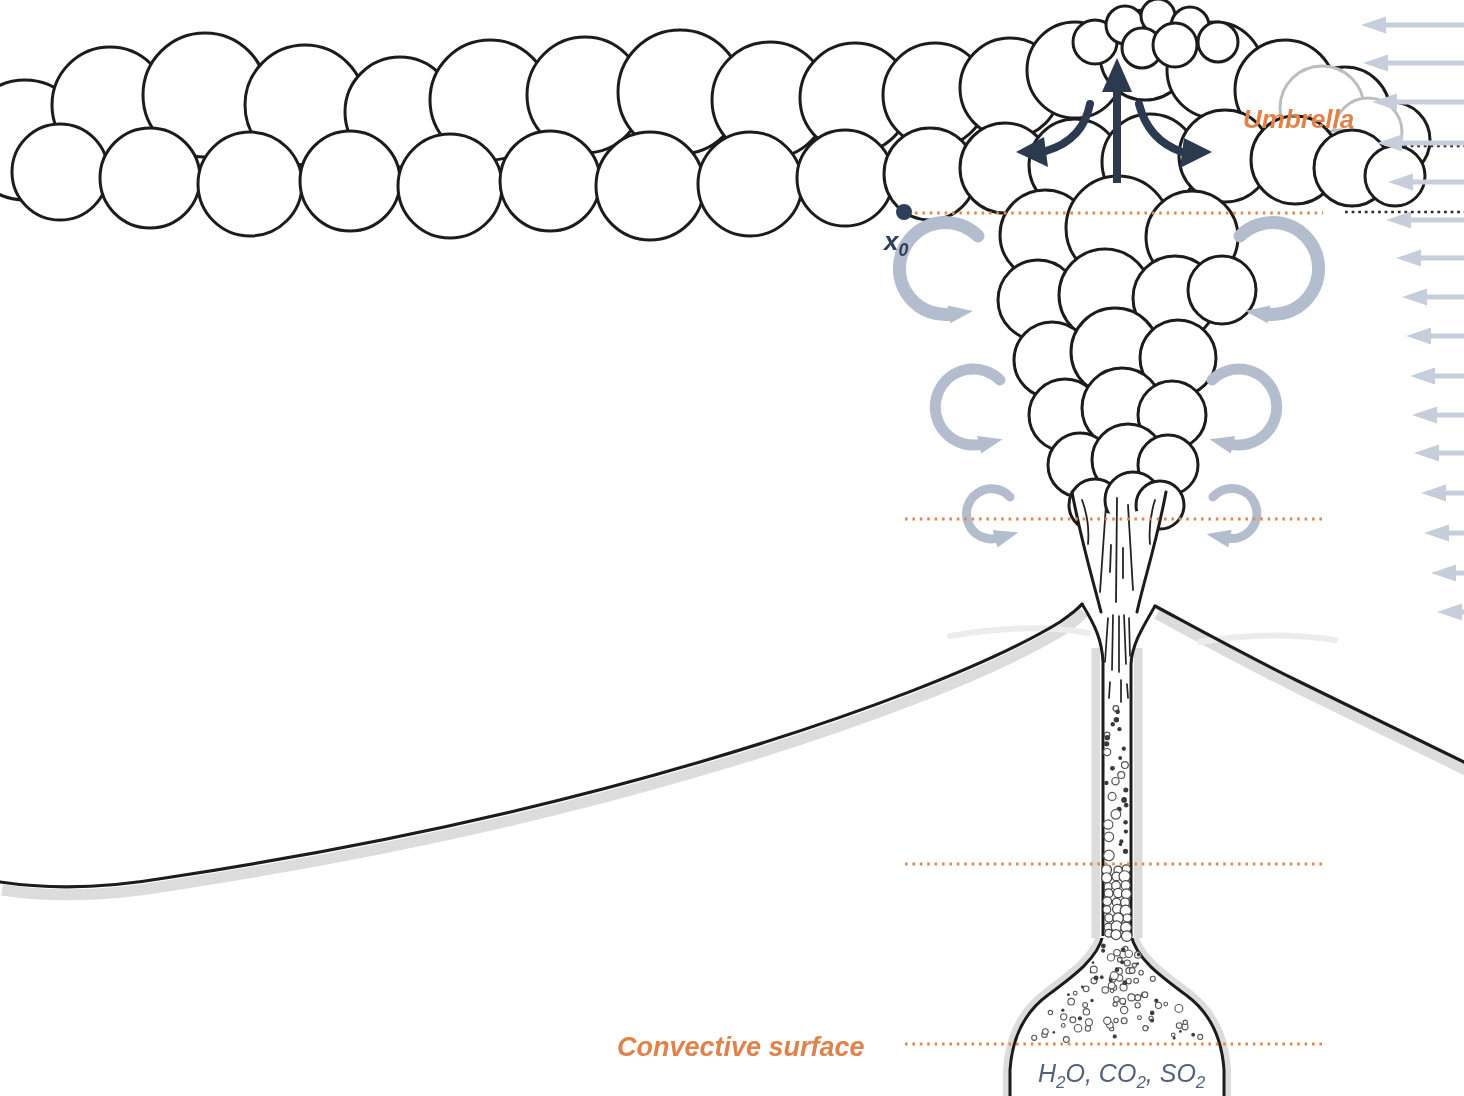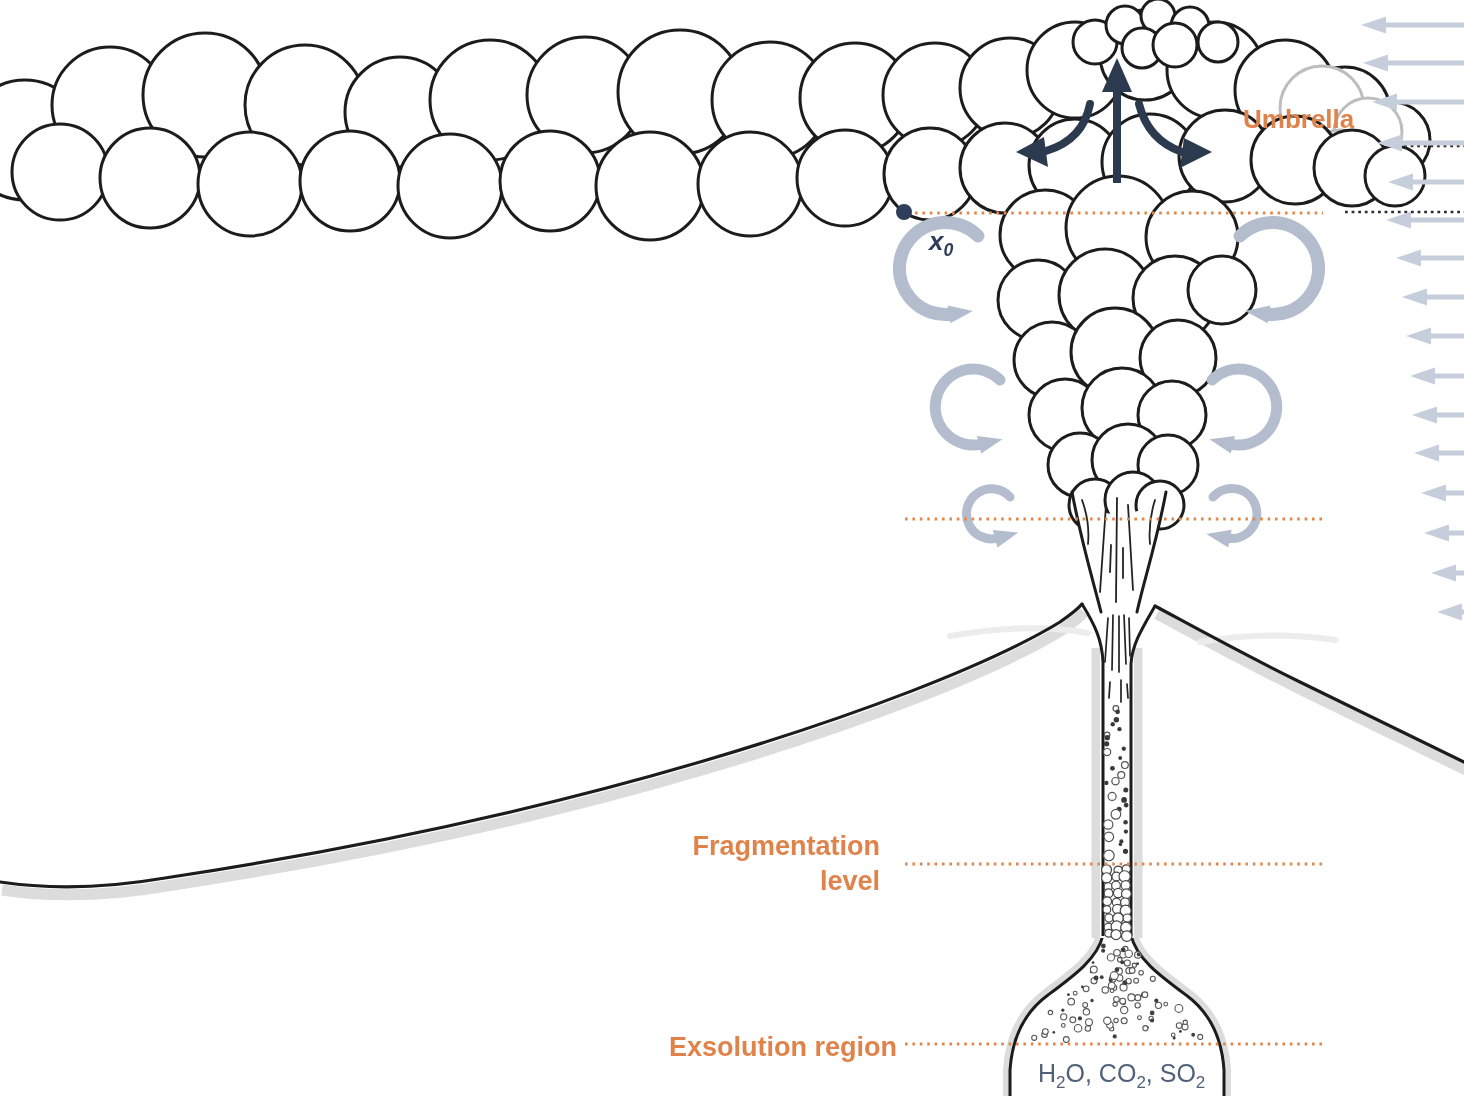--- a/index.html
+++ b/index.html
@@ -1,24 +1,24 @@
 <!DOCTYPE html>
 <html><head>
 <meta charset="utf-8">
 <style>
   html,body{margin:0;padding:0;background:#fff;}
   #stage{position:relative;width:1464px;height:1096px;background:#fff;overflow:hidden;
          font-family:"Liberation Sans",sans-serif;}
   #art{position:absolute;left:0;top:0;}
   .lbl{position:absolute;font-weight:700;color:var(--accent,#E0834A);
-       font-size:27px;line-height:35px;text-align:right;}
+       font-size:27px;line-height:35px;text-align:left;font-style:italic;}
   .lbl.single{white-space:nowrap;}
   #lbl-umbrella{font-size:26px;}
   #lbl-x0{color:var(--x0navy,#2F3E5A);font-style:italic;font-size:26px;font-weight:700;
-          white-space:nowrap;text-align:left;margin-left:45px;}
+          white-space:nowrap;text-align:left;}
   #lbl-x0 sub{font-size:0.68em;}
   #lbl-gases{color:var(--gastext,#52617A);font-weight:400;font-size:25px;white-space:nowrap;}
   #lbl-gases sub{font-size:0.68em;}
 </style>
 </head>
 <body>
 
 <div id="stage" style="--accent: #E0834A; --x0navy: #2F3E5A; --gastext: #52617A;">
   <svg id="art" width="1464" height="1096" viewBox="0 0 1464 1096">
     <defs>
@@ -397,17 +397,16 @@
           <polygon points="1431,573 1456,564.5 1456,581.5" fill="#C7CEDB"></polygon>
         </g>
         <g>
           <line x1="1457" y1="612" x2="1464" y2="612" stroke="#C7CEDB" stroke-width="5"></line>
           <polygon points="1437,612 1462,603.5 1462,620.5" fill="#C7CEDB"></polygon>
         </g>
       </g>
     </svg>
 
   <div class="lbl single" id="lbl-umbrella" style="left:1243px;top:102px;">Umbrella</div>
-  <div class="lbl" style="left:640px;top:829px;width:240px;">Fragmentation level</div>
-  <div class="lbl single" style="left:617px;top:1030px;width:280px;">Exsolution region</div>
+  <div class="lbl single" style="left:617px;top:1030px;width:280px;">Convective surface</div>
   <div class="lbl" id="lbl-x0" style="left:884px;top:224px;"><span>x</span><sub>0</sub></div>
   <div class="lbl" id="lbl-gases" style="left:1038px;top:1056px;"><span>H</span><sub>2</sub><span>O, CO</span><sub>2</sub><span>, SO</span><sub>2</sub></div>
 </div>
 
 </body></html>

